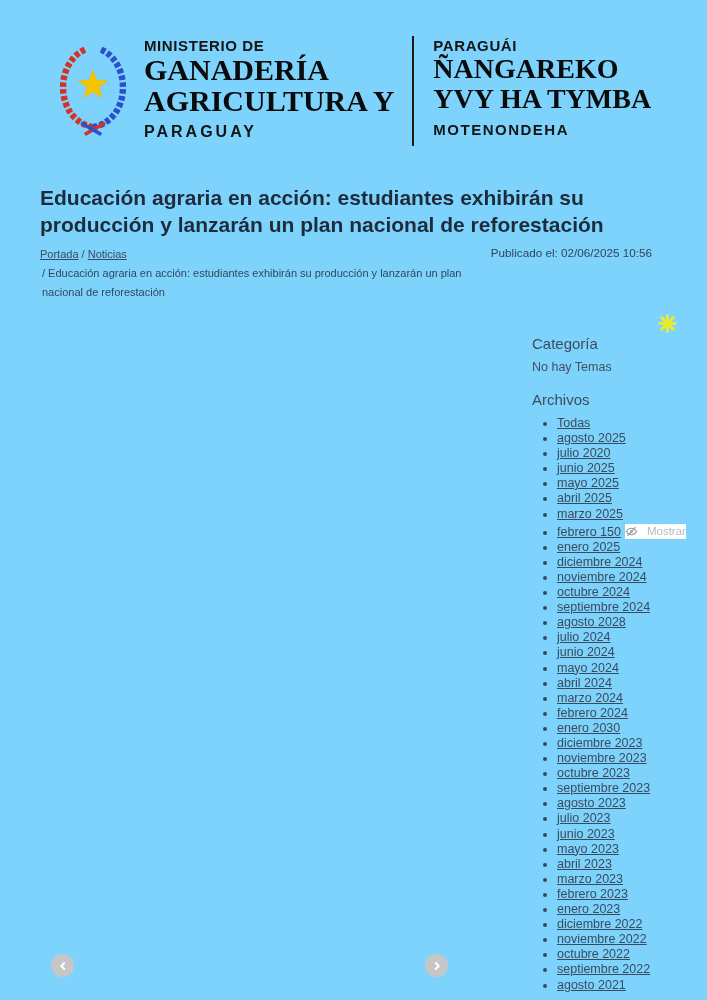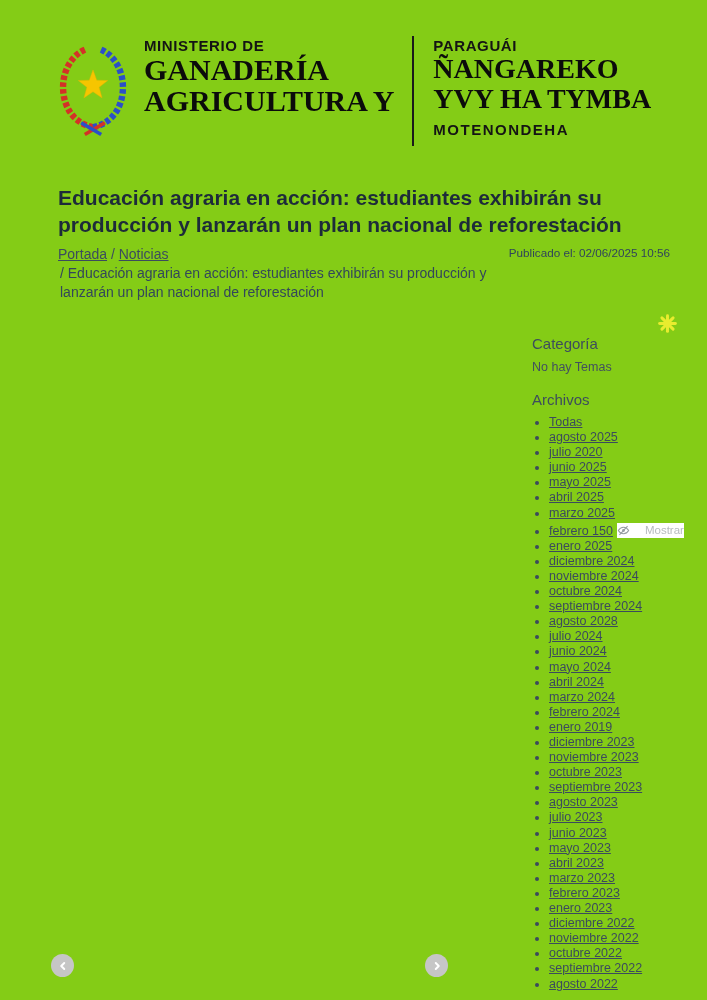--- a/index.html
+++ b/index.html
@@ -1,51 +1,51 @@
 <!DOCTYPE html>
 <html lang="es"><head>
 <meta charset="utf-8">
 <style>
   html,body{margin:0;padding:0;background:#ffffff;}
-  .page{position:relative;width:707px;height:1000px;background:#84cc16;overflow:hidden;
+  .page{position:relative;width:707px;height:1000px;background:#7dd3fc;overflow:hidden;
         font-family:"Liberation Sans",sans-serif;color:#42505f;}
 
   
   .site-header{display:flex;align-items:flex-start;padding:33px 0 0 52px;}
   .crest{width:82px;height:112px;flex:none;margin-right:10px;}
   .logo-block{padding-top:4px;}
   .logo-small{font-size:15px;font-weight:600;letter-spacing:.6px;color:#141414;line-height:17px;}
   .logo-serif{font-family:"Liberation Serif","DejaVu Serif",serif;font-weight:700;
               font-size:30px;line-height:31px;color:#0b0b0b;}
   .logo-serif-r{font-family:"Liberation Serif","DejaVu Serif",serif;font-weight:700;
               font-size:28px;line-height:30px;color:#0b0b0b;}
   .logo-bottom{font-size:16px;font-weight:700;letter-spacing:3px;color:#141414;margin-top:7px;}
   .logo-bottom-r{font-size:15px;font-weight:700;letter-spacing:1.5px;color:#141414;margin-top:7px;}
   .logo-divider{width:2px;height:110px;background:#1a1a1a;margin:3px 19px 0 18px;flex:none;}
 
   
-  .article{position:absolute;left:58px;top:184px;width:612px;}
+  .article{position:absolute;left:40px;top:184px;width:612px;}
   .article-title{margin:0;font-size:21px;line-height:27px;font-weight:700;color:#1d2b3a;width:620px;}
   .meta-row{position:relative;margin-top:7px;width:612px;}
-  .breadcrumb{width:445px;font-size:14px;line-height:19px;color:#3c4c5e;}
+  .breadcrumb{width:445px;font-size:11px;line-height:19px;color:#3c4c5e;}
   .breadcrumb a{color:#3c4c5e;text-decoration:underline;}
   .crumb-current{padding-left:2px;color:#33475b;}
   .published{position:absolute;right:0;top:1px;font-size:11.7px;color:#31455a;}
   .article-body{margin-top:25px;width:412px;}
   .article-body p{margin:0 0 13px;font-size:12.8px;line-height:15.8px;text-align:justify;color:#43525f;}
 
   
   .sidebar{position:absolute;left:532px;top:335px;width:175px;}
   .side-heading{margin:0;font-size:15px;font-weight:400;color:#3d4d5d;}
   .no-temas{font-size:12.5px;color:#42505f;margin:8px 0 17px;}
   .archives-heading{margin:0 0 7px;}
-  .archives{margin:0;padding:0 8px 0 17px;list-style:disc;color:#3b4b5d;}
+  .archives{margin:8px;padding:0 8px 0 17px;list-style:disc;color:#3b4b5d;}
   .archives li{font-size:12.5px;line-height:15.1px;white-space:nowrap;}
   .archives a{color:#3b4b5d;text-decoration:underline;}
-  .mostrar-badge{display:inline-flex;align-items:center;gap:15px;margin-left:4px;
+  .mostrar-badge{display:inline-flex;align-items:center;gap:9px;margin-left:4px;
                  color:#b7bbbf;font-size:11.5px;background:#ffffff;position:relative;top:2px;cursor:default;}
   .mostrar-badge em{font-style:normal;}
 
   
   .asterisk{position:absolute;left:657px;top:313px;width:21px;height:21px;}
   .nav-arrow{position:absolute;width:23px;height:23px;border-radius:50%;background:#c6c6c6;
              display:flex;align-items:center;justify-content:center;border:none;padding:0;cursor:pointer;}
   .nav-prev{left:51px;top:954px;}
   .nav-next{left:425px;top:954px;}
 </style>
@@ -64,20 +64,21 @@
       <path d="M36,106 L58,93" stroke="#d33227" stroke-width="4"></path>
       <path d="M54,106 L32,93" stroke="#2b50c8" stroke-width="4"></path>
 
       <polygon points="45,35 49.1,46.3 61.2,46.7 51.7,54.2 55,65.8 45,59 35,65.8 38.3,54.2 28.8,46.7 40.9,46.3" fill="#f6c500" stroke="#e3b400" stroke-width="0.5"></polygon>
     </svg>
 
     <div class="logo-block">
       <div class="logo-small">MINISTERIO DE</div>
       <div class="logo-serif">GANADERÍA</div>
       <div class="logo-serif">AGRICULTURA Y</div>
+      <div class="logo-bottom">PARAGUAY</div>
     </div>
 
     <div class="logo-divider"></div>
 
     <div class="logo-block">
       <div class="logo-small">PARAGUÁI</div>
       <div class="logo-serif-r">ÑANGAREKO</div>
       <div class="logo-serif-r">YVY HA TYMBA</div>
       <div class="logo-bottom-r">MOTENONDEHA</div>
     </div>
@@ -173,21 +174,21 @@
         <li>
         <a href="#">abril 2024</a>
       </li>
         <li>
         <a href="#">marzo 2024</a>
       </li>
         <li>
         <a href="#">febrero 2024</a>
       </li>
         <li>
-        <a href="#">enero 2019</a>
+        <a href="#">enero 2030</a>
       </li>
         <li>
         <a href="#">diciembre 2023</a>
       </li>
         <li>
         <a href="#">noviembre 2023</a>
       </li>
         <li>
         <a href="#">octubre 2023</a>
       </li>
@@ -224,21 +225,21 @@
         <li>
         <a href="#">noviembre 2022</a>
       </li>
         <li>
         <a href="#">octubre 2022</a>
       </li>
         <li>
         <a href="#">septiembre 2022</a>
       </li>
         <li>
-        <a href="#">agosto 2022</a>
+        <a href="#">agosto 2021</a>
       </li>
       </ul>
   </aside>
 
   <svg class="asterisk" viewBox="0 0 24 24" aria-hidden="true">
     <g stroke="#e8ec2f" stroke-width="3.4" stroke-linecap="round">
       <line x1="12" y1="3" x2="12" y2="21"></line>
       <line x1="3" y1="12" x2="21" y2="12"></line>
       <line x1="5.6" y1="5.6" x2="18.4" y2="18.4"></line>
       <line x1="18.4" y1="5.6" x2="5.6" y2="18.4"></line>

